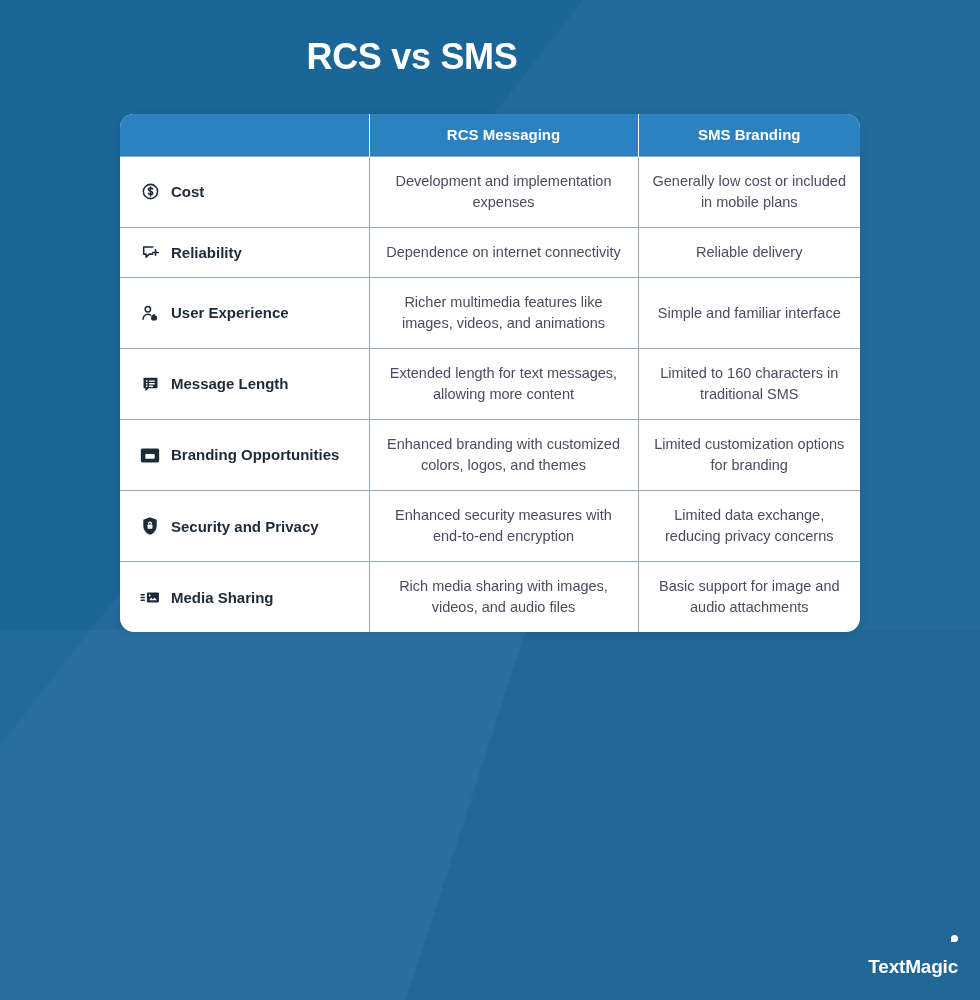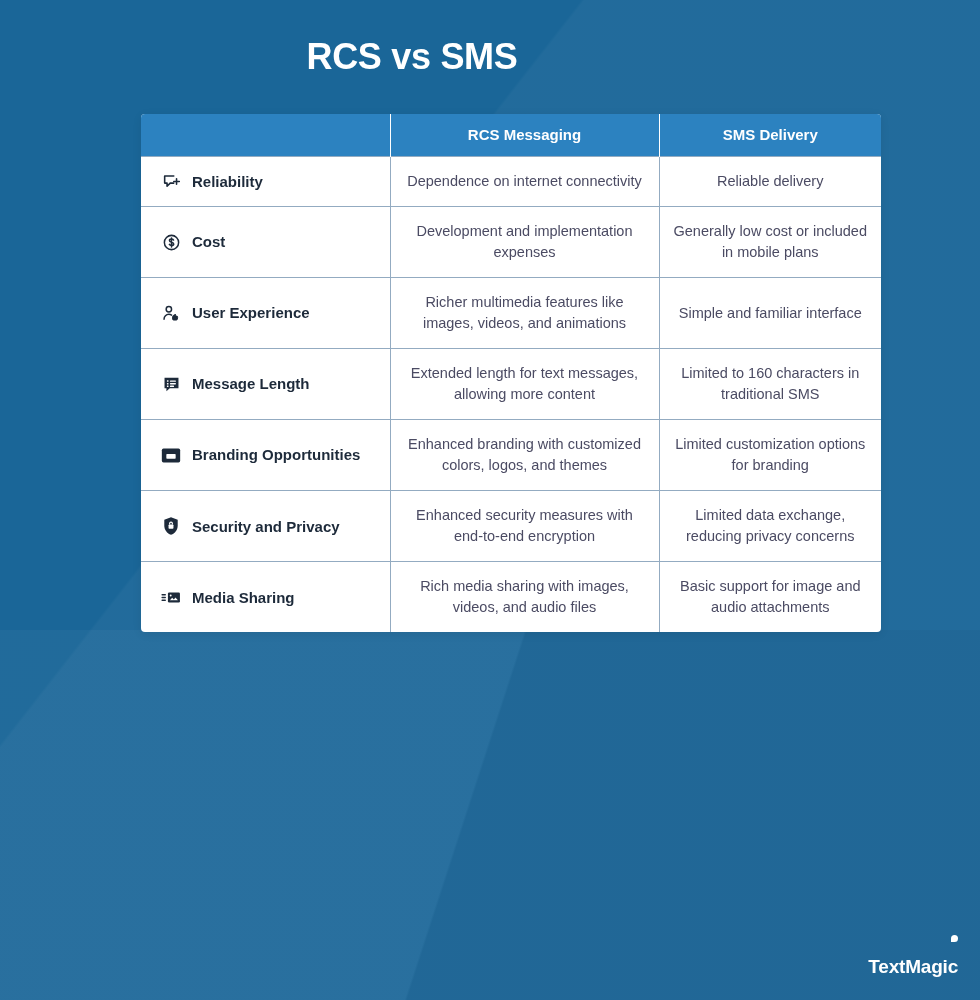--- a/index.html
+++ b/index.html
@@ -40,25 +40,24 @@
     color:#ffffff;
     font-size:36px;
     font-weight:700;
     letter-spacing:-0.3px;
   }
 
   .table-wrap {
     position:absolute;
     left:120px; top:114px;
     width:740px;
-    border-radius:4px;
+    border-radius:14px;
     overflow:hidden;
     background:#ffffff;
     box-shadow:0 2px 10px rgba(0,0,0,0.08);
-    margin-left:21px;
   }
 
   table.cmp {
     width:100%;
     border-collapse:collapse;
     table-layout:fixed;
   }
   table.cmp col.c-feature { width:249px; }
   table.cmp col.c-rcs     { width:269px; }
   table.cmp col.c-sms     { width:222px; }
@@ -146,53 +145,53 @@
   <table class="cmp">
     <colgroup>
       <col class="c-feature">
         <col class="c-rcs">
         <col class="c-sms">
     </colgroup>
     <thead>
       <tr>
         <th class="blank-head"></th>
         <th>RCS Messaging</th>
-        <th>SMS Delivery</th>
+        <th>SMS Branding</th>
       </tr>
     </thead>
     <tbody id="tbody">
         <tr>
           <td class="feature-cell">
             <span class="feature-inner">
               <span class="ficon">
+                <svg width="19" height="19" viewBox="0 0 24 24" fill="none" stroke="currentColor" stroke-width="1.9" stroke-linecap="round">
+                  <circle cx="12" cy="12" r="9"></circle>
+                  <path d="M14.6 8.9c-.5-.8-1.5-1.3-2.6-1.3-1.5 0-2.6.8-2.6 1.9 0 1.2 1 1.7 2.6 2.1 1.7.4 2.8.9 2.8 2.2 0 1.2-1.2 2-2.8 2-1.2 0-2.2-.5-2.7-1.4M12 6.2v11.6"></path>
+                </svg>
+              </span>
+              <span class="flabel">Cost</span>
+            </span>
+          </td>
+          <td>Development and implementation expenses</td>
+          <td>Generally low cost or included in mobile plans</td>
+        </tr>
+        <tr>
+          <td class="feature-cell">
+            <span class="feature-inner">
+              <span class="ficon">
                 <svg width="20" height="19" viewBox="0 0 24 24" fill="none" stroke="currentColor" stroke-width="2" stroke-linecap="round" stroke-linejoin="round">
                   <path d="M15.5 5H4v9h3v4l4-4h4.5"></path>
                   <path d="M19 8.5v7M15.5 12h7"></path>
                 </svg>
               </span>
               <span class="flabel">Reliability</span>
             </span>
           </td>
           <td>Dependence on internet connectivity</td>
           <td>Reliable delivery</td>
-        </tr>
-        <tr>
-          <td class="feature-cell">
-            <span class="feature-inner">
-              <span class="ficon">
-                <svg width="19" height="19" viewBox="0 0 24 24" fill="none" stroke="currentColor" stroke-width="1.9" stroke-linecap="round">
-                  <circle cx="12" cy="12" r="9"></circle>
-                  <path d="M14.6 8.9c-.5-.8-1.5-1.3-2.6-1.3-1.5 0-2.6.8-2.6 1.9 0 1.2 1 1.7 2.6 2.1 1.7.4 2.8.9 2.8 2.2 0 1.2-1.2 2-2.8 2-1.2 0-2.2-.5-2.7-1.4M12 6.2v11.6"></path>
-                </svg>
-              </span>
-              <span class="flabel">Cost</span>
-            </span>
-          </td>
-          <td>Development and implementation expenses</td>
-          <td>Generally low cost or included in mobile plans</td>
         </tr>
         <tr>
           <td class="feature-cell">
             <span class="feature-inner">
               <span class="ficon">
                 <svg width="20" height="19" viewBox="0 0 24 24" fill="none" stroke="currentColor" stroke-width="1.9" stroke-linecap="round" stroke-linejoin="round">
                   <circle cx="9.3" cy="6.6" r="3.4"></circle>
                   <path d="M3.2 19.4c0-3.7 2.7-6.3 6.1-6.3 1.3 0 2.5.4 3.5 1"></path>
                   <path d="M17.3 13.2l-.1 2.1 1.8-.1c.9 0 1.5.6 1.4 1.4l-.3 2.4c-.1.8-.7 1.3-1.5 1.3h-3.2c-.8 0-1.4-.5-1.4-1.3v-2.9c0-.6.3-1 .8-1.4l1-.8c.4-.3 1.1-.1 1.5.3z" fill="currentColor" stroke-width="1.2"></path>
                 </svg>

